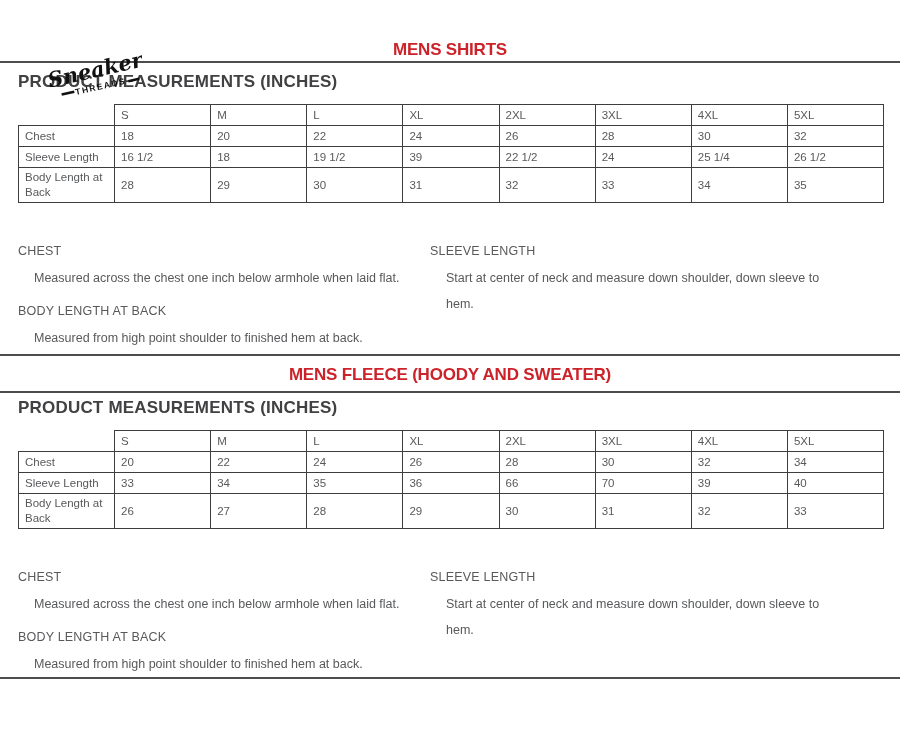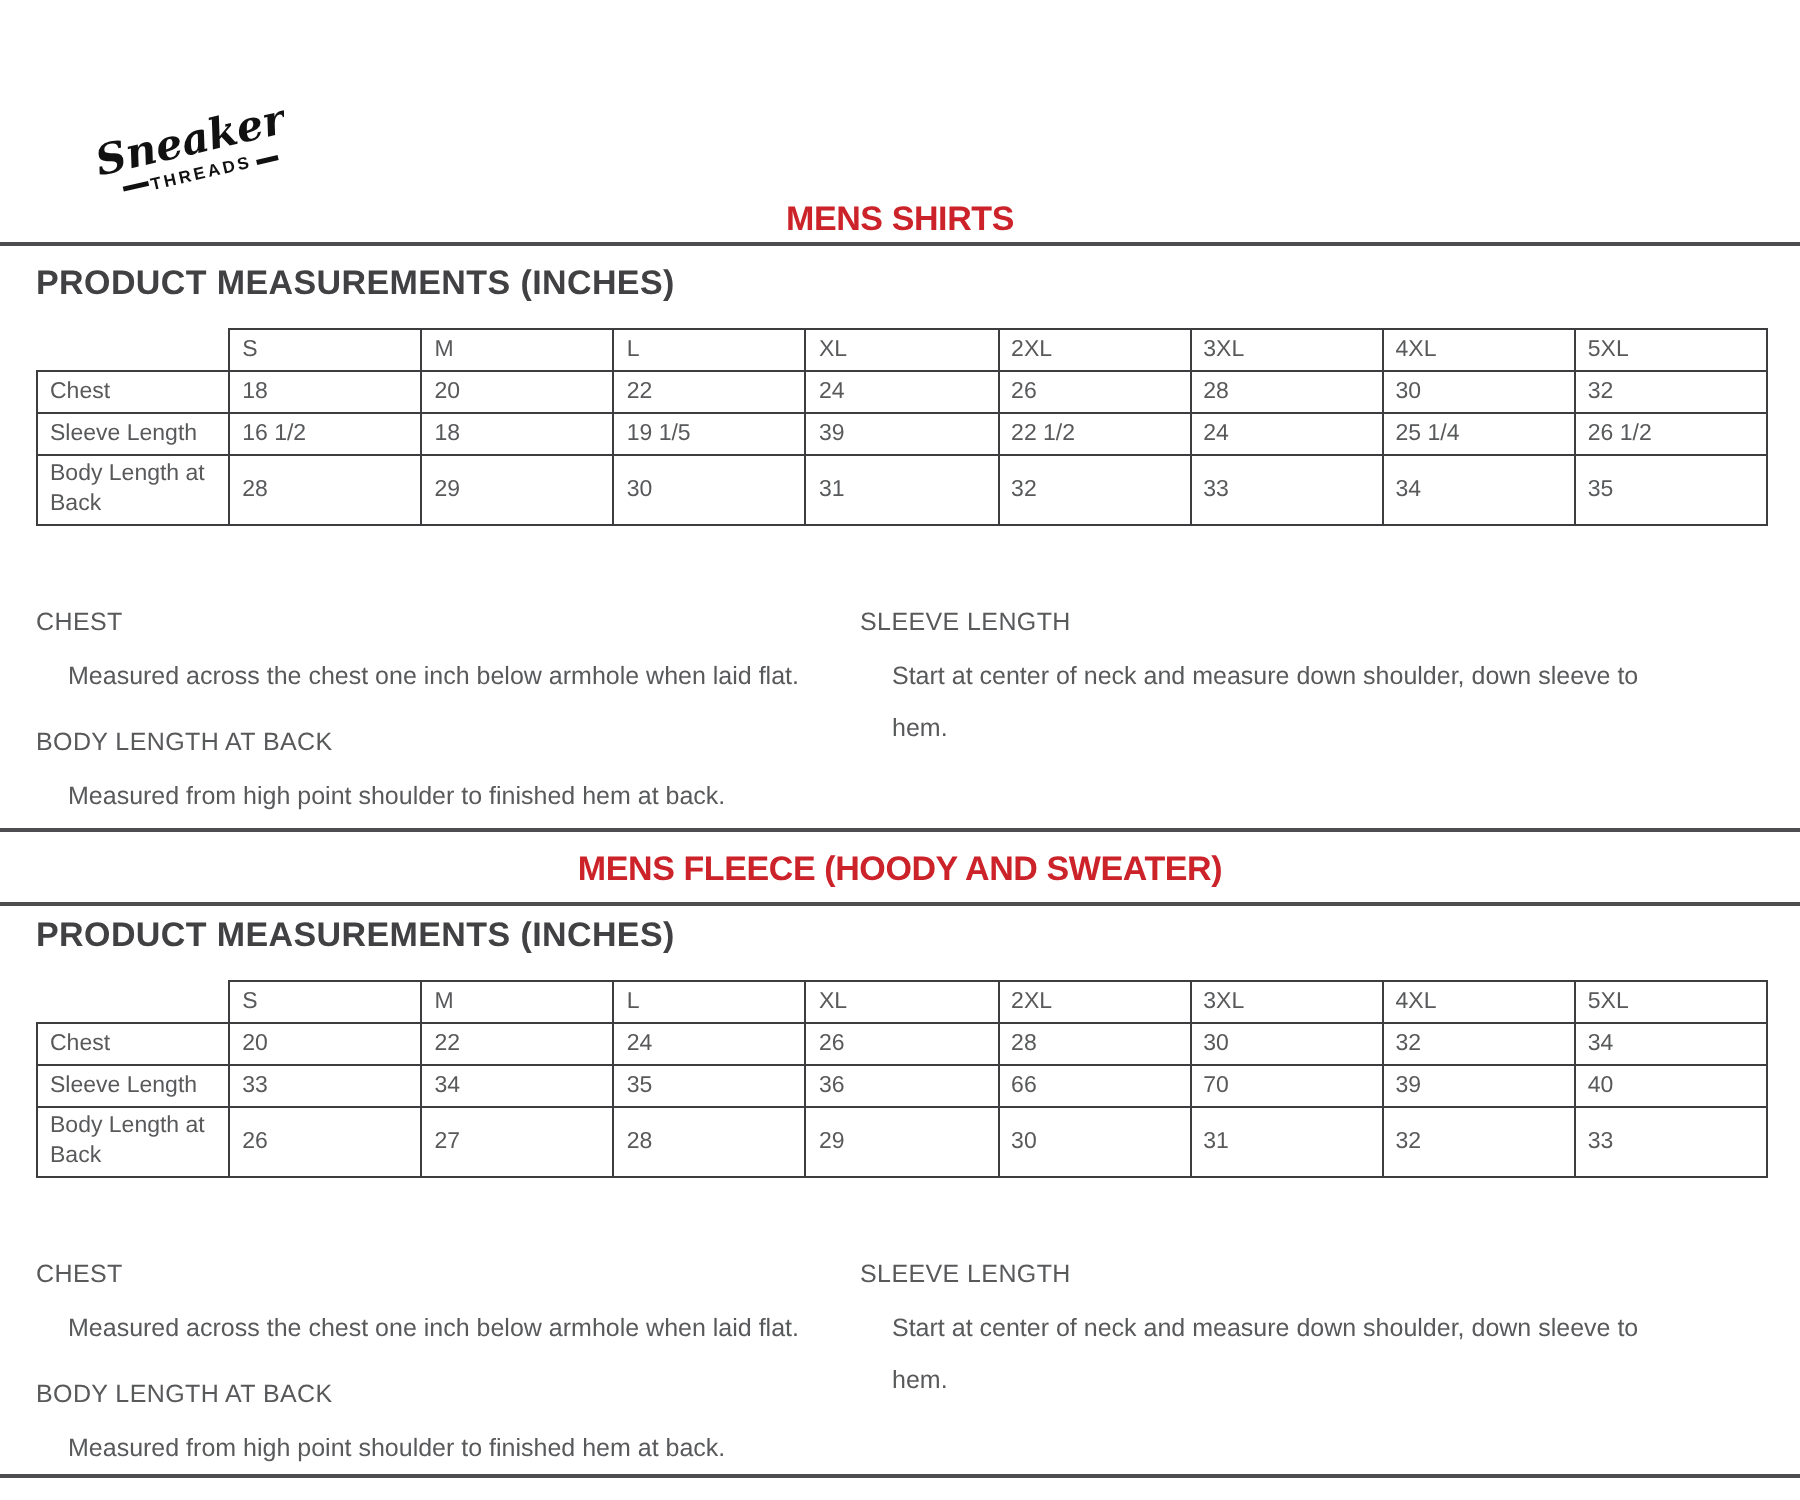--- a/index.html
+++ b/index.html
@@ -17,21 +17,21 @@
     color:var(--text-gray);
     position:relative;
   }
   
   .logo{position:absolute;top:44px;left:42px;width:100px;height:62px;}
   
   .section-title{
     margin:0;text-align:center;color:var(--accent-red);
     font-size:17px;line-height:18px;font-weight:bold;letter-spacing:-0.2px;
   }
-  .title-1{padding-top:101px;}
+  .title-1{padding-top:41px;}
   .title-2{margin-top:10px;}
   .rule{border:none;border-top:2px solid var(--rule-gray);margin:0;width:900px;}
   .rule-1{margin-top:2px;}
   .rule-2{margin-top:3px;}
   .rule-3{margin-top:7px;}
   .rule-4{margin-top:0px;}
   .pm-heading{
     margin:12px 0 0 18px;font-size:17px;line-height:14px;font-weight:bold;
     color:var(--heading-gray);letter-spacing:0.2px;
   }
@@ -109,21 +109,21 @@
       <td>24</td>
       <td>26</td>
       <td>28</td>
       <td>30</td>
       <td>32</td>
     </tr>
     <tr>
       <td>Sleeve Length</td>
       <td>16 1/2</td>
       <td>18</td>
-      <td>19 1/5</td>
+      <td>19 1/2</td>
       <td>39</td>
       <td>22 1/2</td>
       <td>24</td>
       <td>25 1/4</td>
       <td>26 1/2</td>
     </tr>
     <tr>
       <td>Body Length at Back</td>
       <td>28</td>
       <td>29</td>

